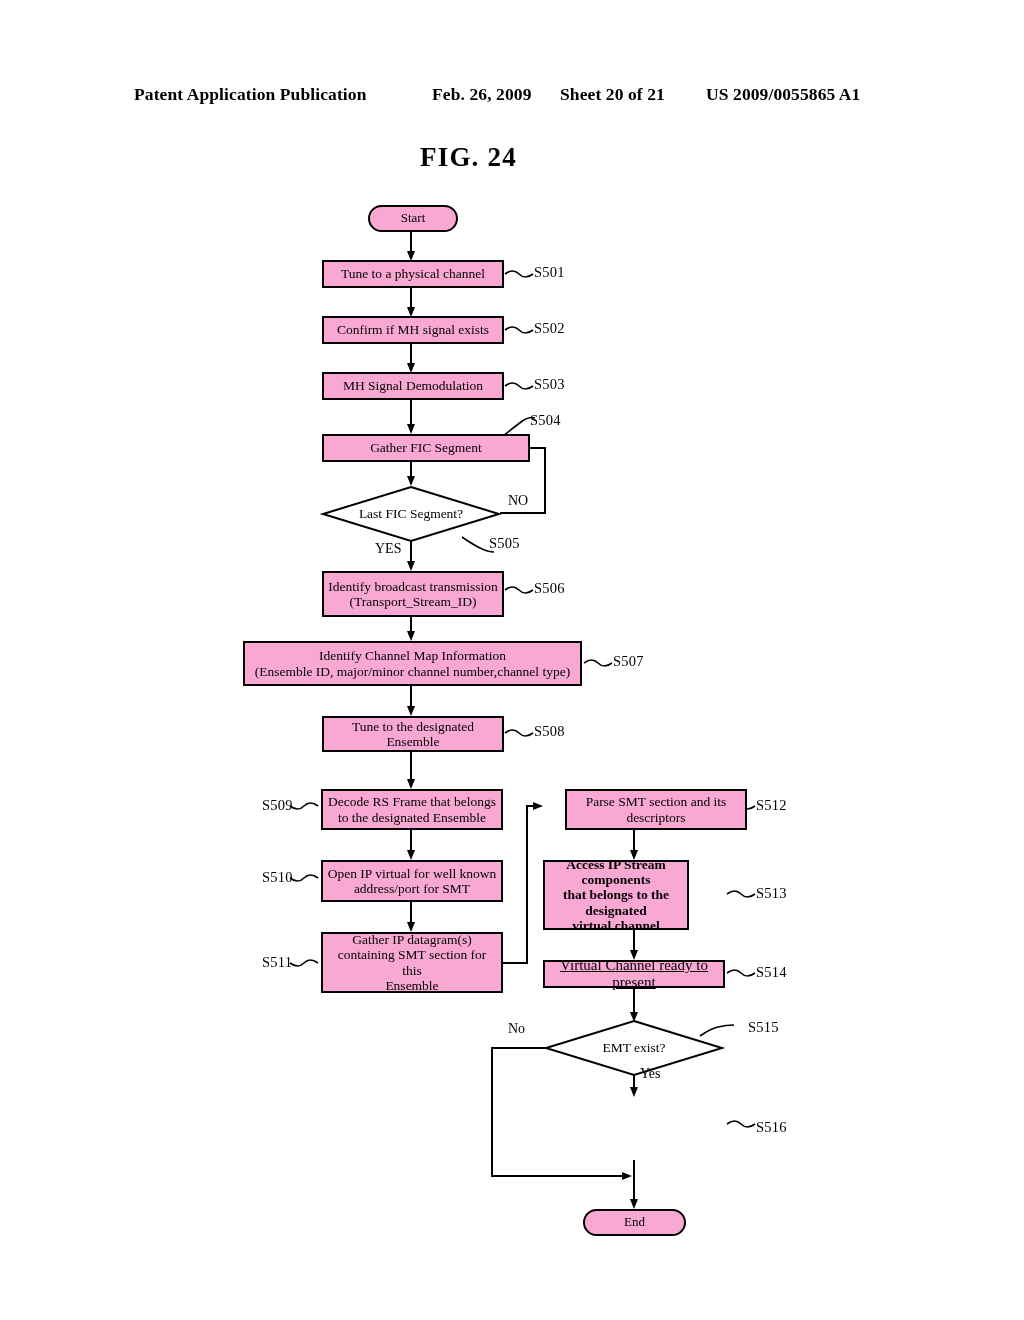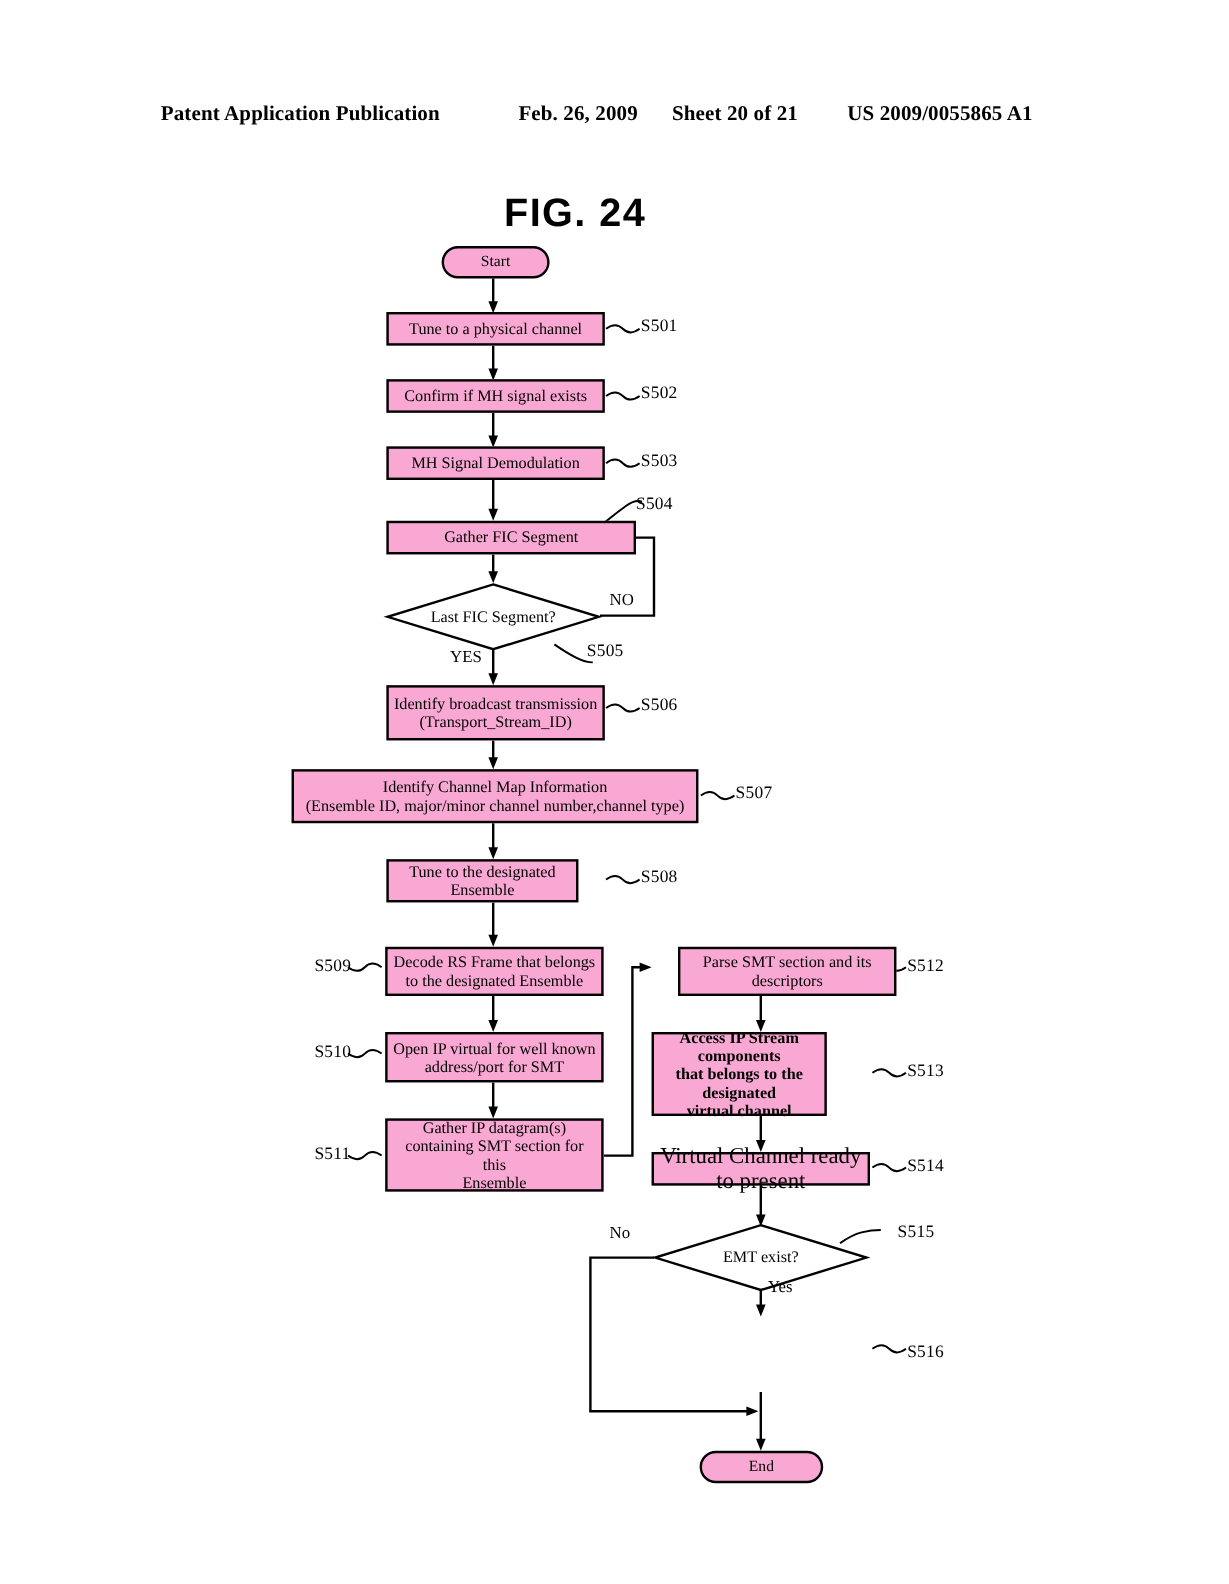--- a/index.html
+++ b/index.html
@@ -32,24 +32,24 @@
   }
   .pub-header .h-title { position: absolute; left: 134px; }
   .pub-header .h-date  { position: absolute; left: 432px; }
   .pub-header .h-sheet { position: absolute; left: 560px; }
   .pub-header .h-num   { position: absolute; left: 706px; }
 
   
   .fig-label {
     position: absolute;
     left: 420px;
-    top: 158px;
-    font-family: Liberation Sans, sans-serif;
+    top: 142px;
+    font-family: Liberation Serif, serif;
     font-weight: bold;
-    font-size: 33px;
+    font-size: 27px;
     letter-spacing: 1.2px;
   }
 
   
   #flow {
     position: absolute;
     left: 0;
     top: 0;
     width: 1024px;
     height: 1320px;
@@ -69,21 +69,21 @@
     font-size: 13.5px;
     font-family: "Liberation Serif", "DejaVu Serif", serif;
     padding: 0 4px;
     z-index: 3;
   }
   .node.term {
     border-radius: 999px;
     border-width: 2px;
     font-size: 13px;
   }
-  .node.small { font-size: 19px; }
+  .node.small { font-size: 15px; text-decoration: underline; }
 
   
   .diamond {
     position: absolute;
     z-index: 3;
   }
   .diamond svg { display: block; overflow: visible; }
   .diamond .dtext {
     position: absolute;
     left: 0; top: 0;
@@ -265,21 +265,21 @@
     <span>(Transport_Stream_ID)</span>
   </div>
   <div class="step-ref" style="left:534px;top:580px;">S506</div>
 
   <div class="node" style="left:243px;top:641px;width:339px;height:45px;flex-direction:column;">
     <span>Identify Channel Map Information</span>
     <span>(Ensemble ID, major/minor channel number,channel type)</span>
   </div>
   <div class="step-ref" style="left:613px;top:653px;">S507</div>
 
-  <div class="node" style="left:322px;top:716px;width:160px;height:36px;flex-direction:column;">
+  <div class="node" style="left:322px;top:716px;width:182px;height:36px;flex-direction:column;">
     <span>Tune to the designated</span>
     <span>Ensemble</span>
   </div>
   <div class="step-ref" style="left:534px;top:723px;">S508</div>
 
   <div class="node" style="left:321px;top:789px;width:182px;height:41px;flex-direction:column;">
     <span>Decode RS Frame that belongs</span>
     <span>to the designated Ensemble</span>
   </div>
   <div class="step-ref" style="left:262px;top:797px;">S509</div>

